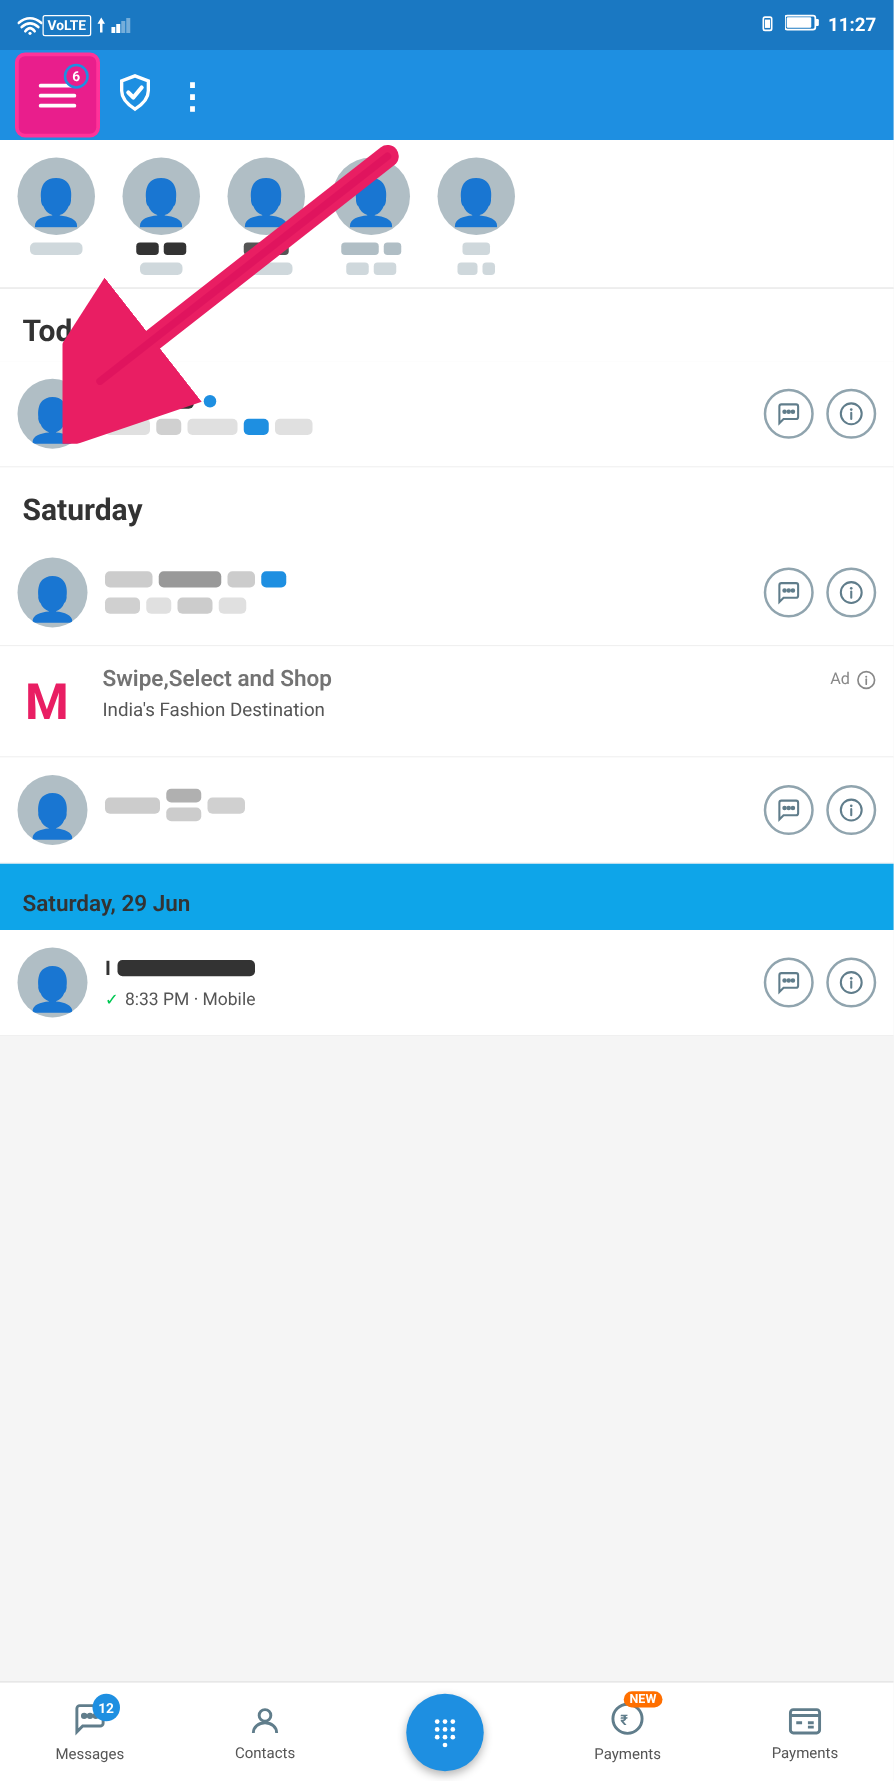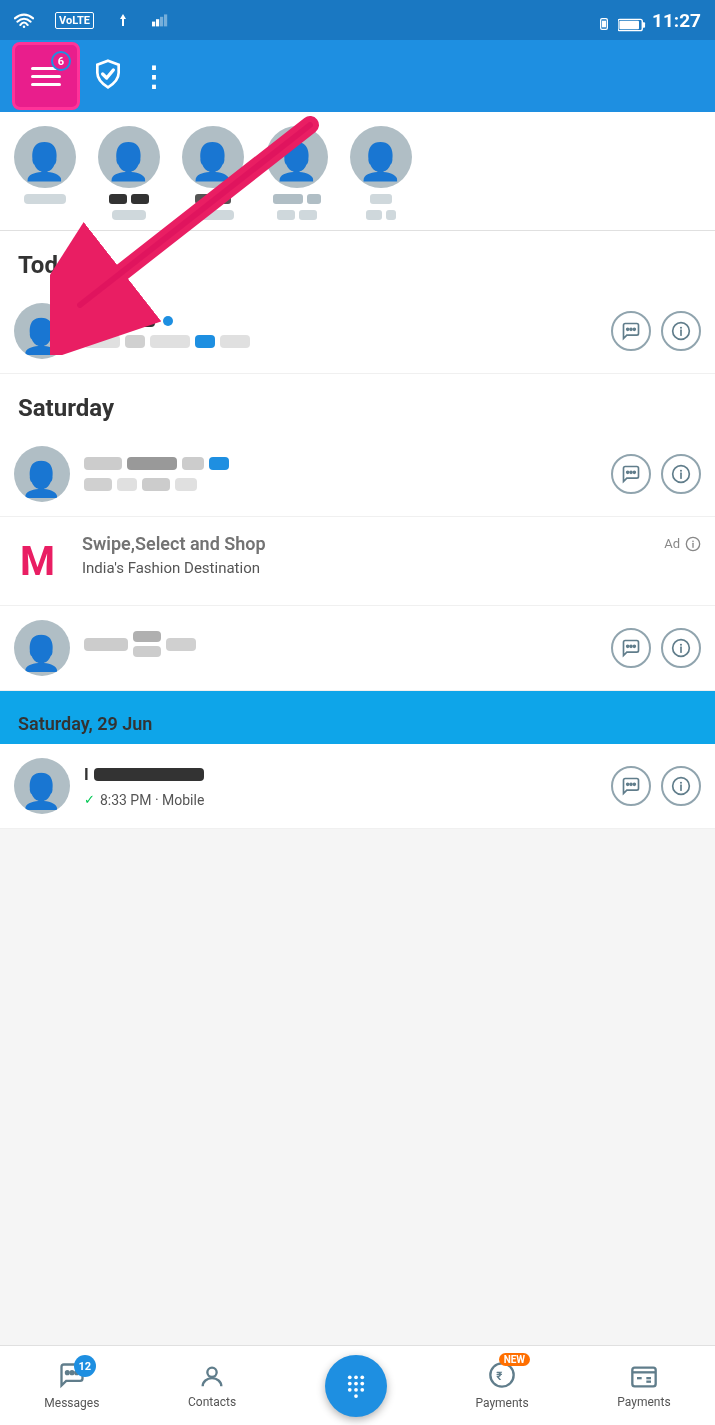--- a/index.html
+++ b/index.html
@@ -17,27 +17,27 @@
       background: #1a78c2;
       height: 40px;
       display: flex;
       align-items: center;
       justify-content: space-between;
       padding: 0 14px;
     }
     .status-left {
       display: flex;
       align-items: center;
-      gap: 21px;
+      gap: 0;
     }
     .status-right {
       display: flex;
-      align-items: flex-end;
+      align-items: flex-start;
       gap: 6px;
-      font-size: 19px;
+      font-size: 15px;
       color: white;
       font-weight: bold;
     }
 
     
     .nav-bar {
       background: #1e8fe1;
       height: 72px;
       display: flex;
       align-items: center;

